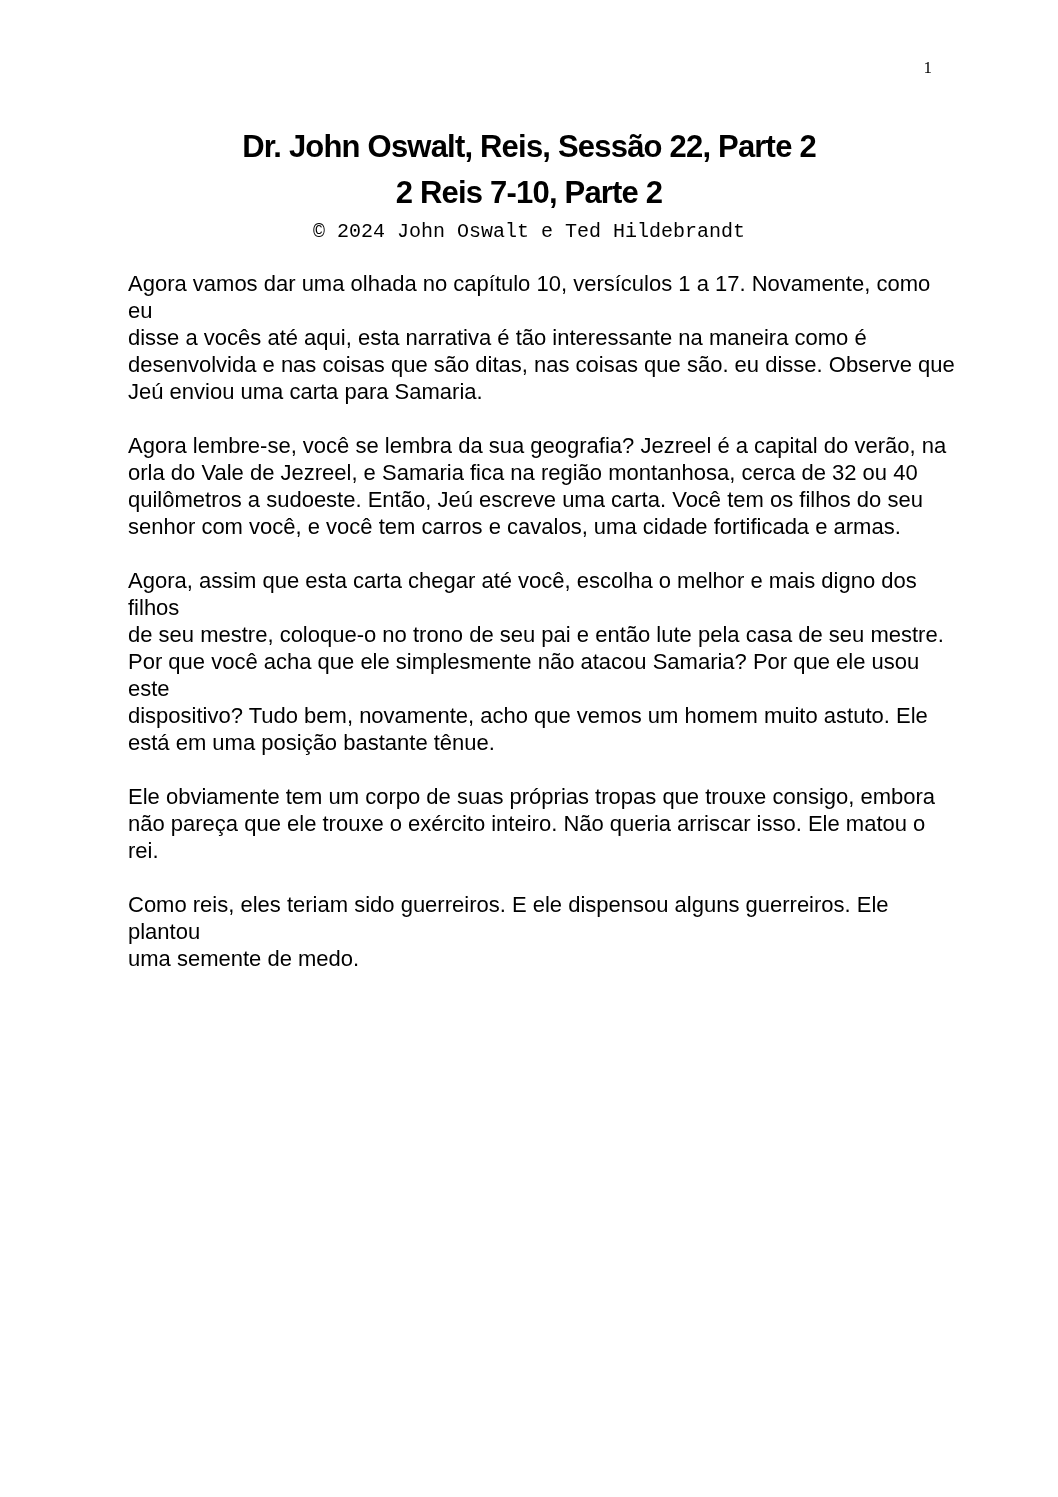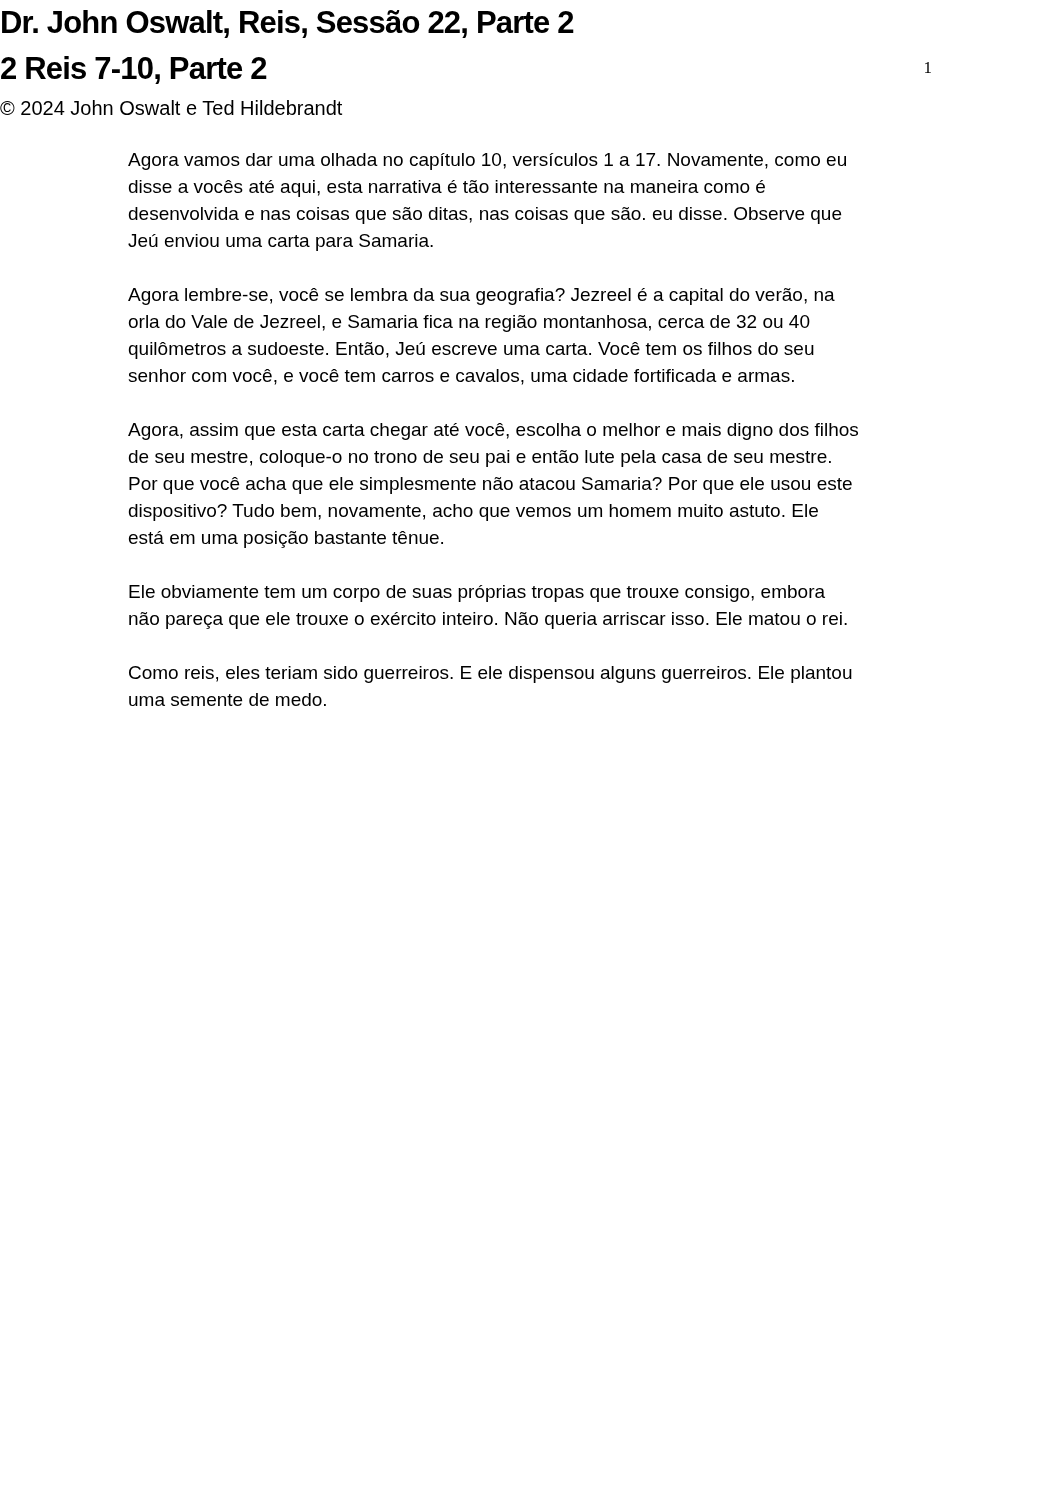--- a/index.html
+++ b/index.html
@@ -18,38 +18,39 @@
   }
   .page-number {
     position: absolute;
     top: 58px;
     right: 126px;
     font-family: "Liberation Serif", serif;
     font-size: 17px;
     line-height: 20px;
   }
   .doc-header {
-    text-align: left;
+    padding-top: 124px;
+    text-align: center;
   }
   .title-line {
     font-size: 31px;
     font-weight: 700;
     line-height: 46px;
     letter-spacing: -0.8px;
     font-stretch: condensed;
   }
   .copyright {
-    font-family: Liberation Sans, sans-serif;
+    font-family: Liberation Mono, monospace;
     font-size: 20px;
     line-height: 24px;
     margin-top: 4px;
   }
   .content {
     padding: 26px 100px 0 128px;
-    font-size: 19px;
+    font-size: 22px;
     line-height: 27px;
   }
   .content p {
     margin: 0 0 27px 0;
     white-space: pre-line;
   }
 </style>
 </head>
 <body>
 

